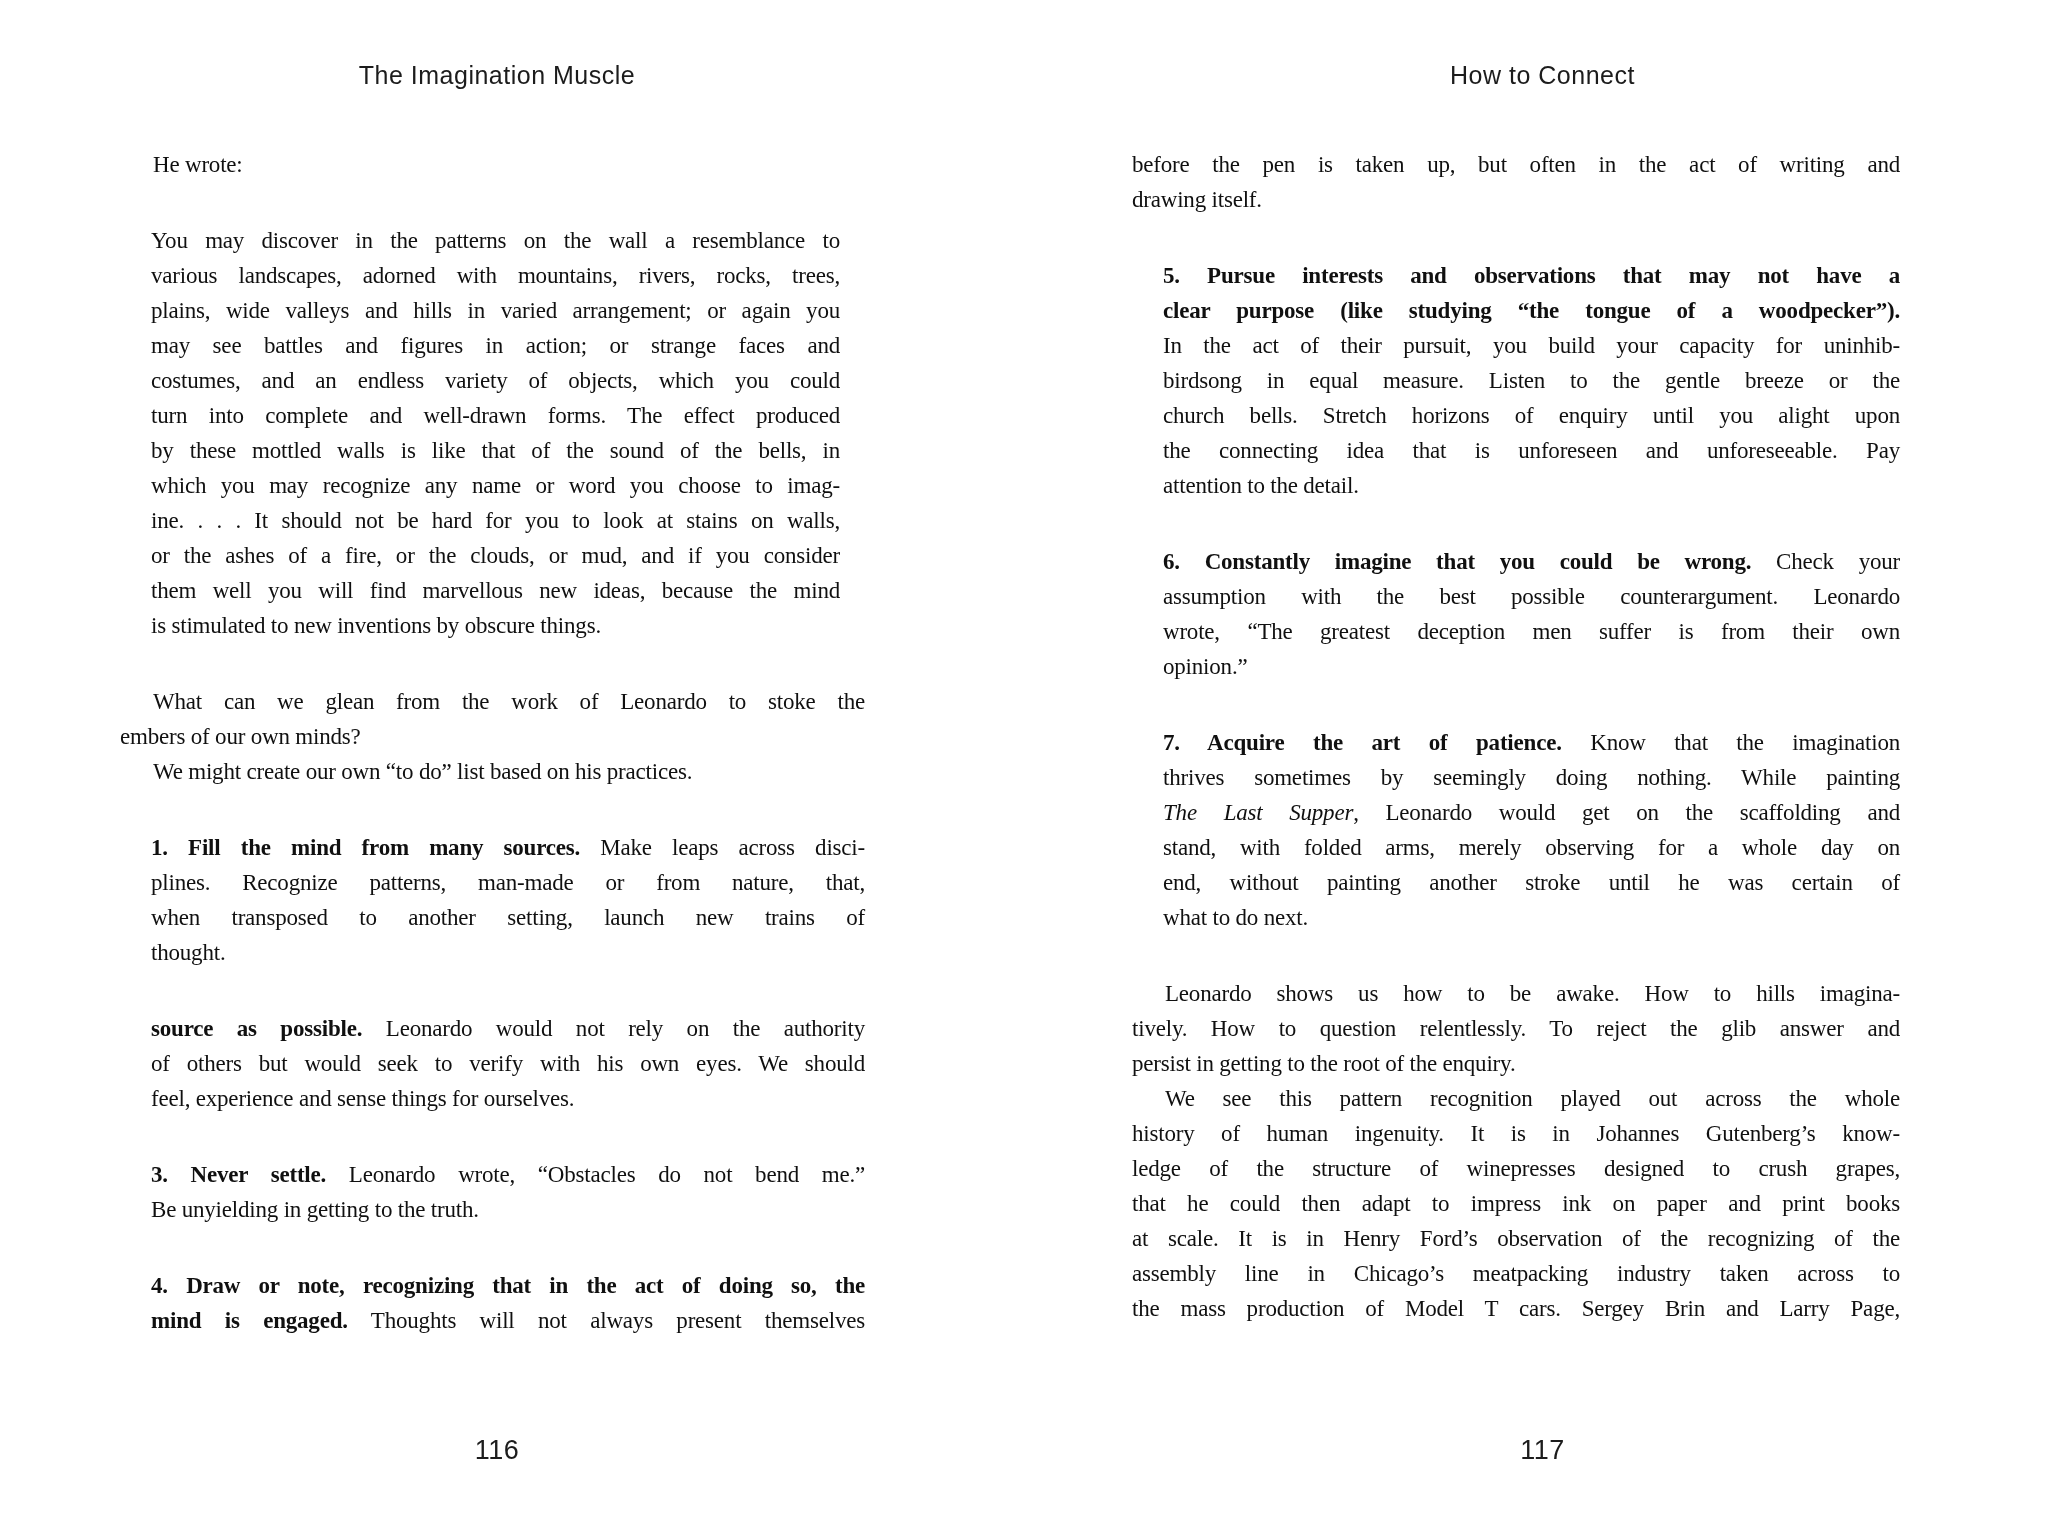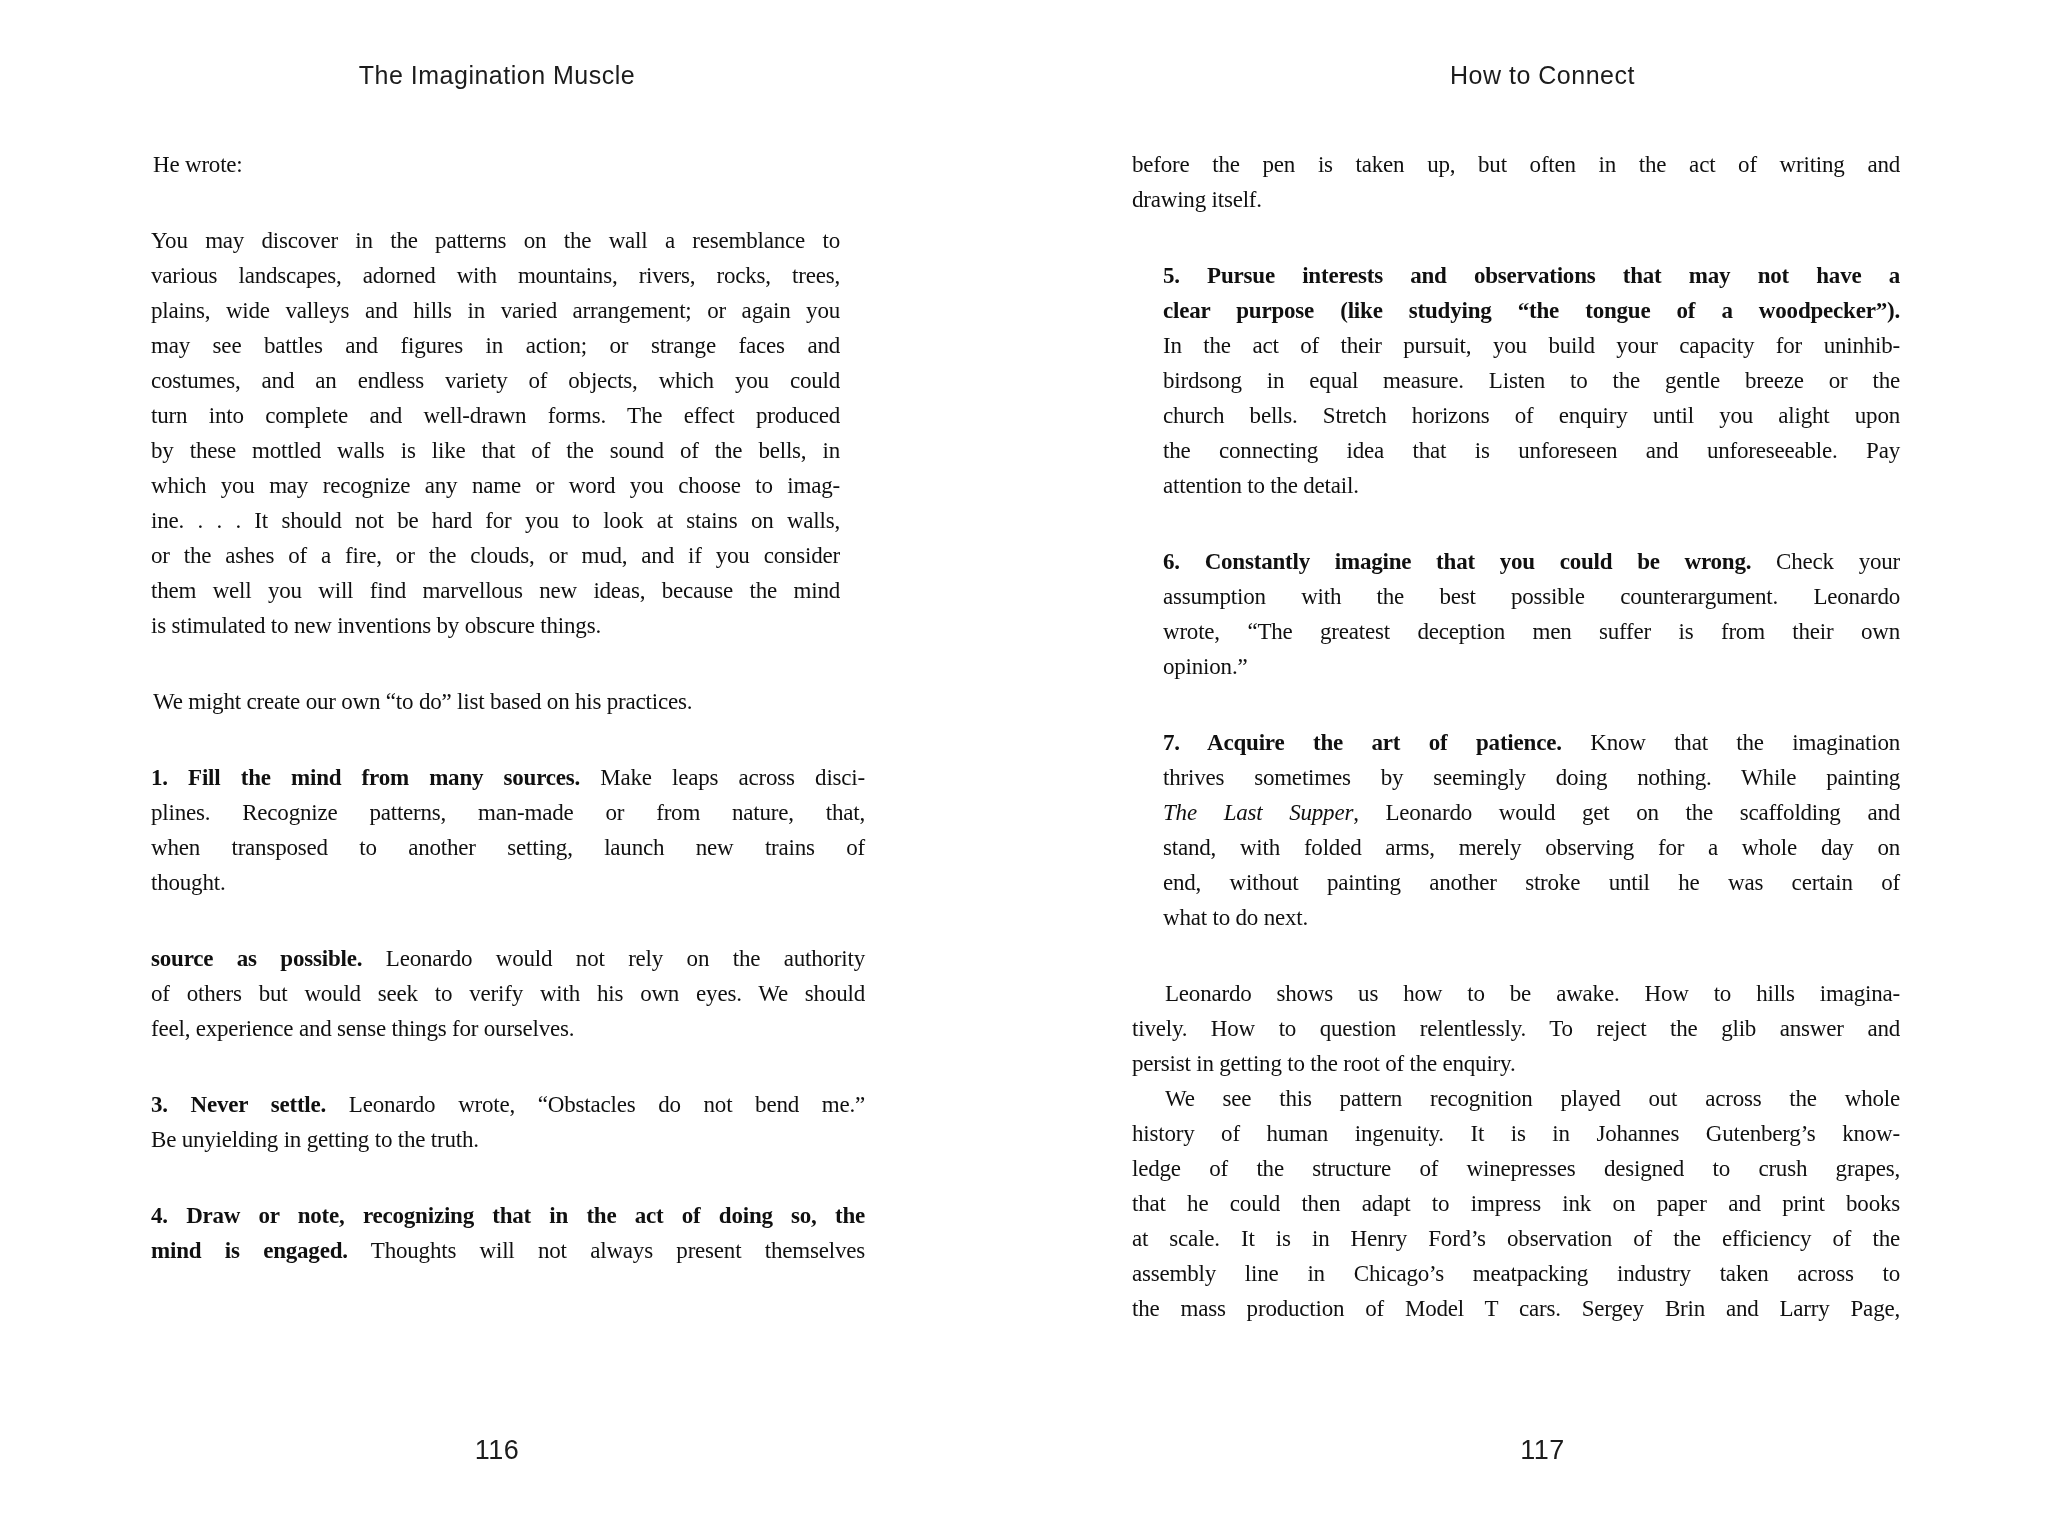--- a/index.html
+++ b/index.html
@@ -70,20 +70,24 @@
         <div class="ln"><span class="f-r">may see battles and figures in action; or strange faces and</span></div>
         <div class="ln"><span class="f-r">costumes, and an endless variety of objects, which you could</span></div>
         <div class="ln"><span class="f-r">turn into complete and well-drawn forms. The effect produced</span></div>
         <div class="ln"><span class="f-r">by these mottled walls is like that of the sound of the bells, in</span></div>
         <div class="ln"><span class="f-r">which you may recognize any name or word you choose to imag-</span></div>
         <div class="ln"><span class="f-r">ine. . . . It should not be hard for you to look at stains on walls,</span></div>
         <div class="ln"><span class="f-r">or the ashes of a fire, or the clouds, or mud, and if you consider</span></div>
         <div class="ln"><span class="f-r">them well you will find marvellous new ideas, because the mind</span></div>
         <div class="ln end"><span class="f-r">is stimulated to new inventions by obscure things.</span></div>
       </div>
+      <div class="blk para tight">
+        <div class="ln ind"><span class="f-r">What can we glean from the work of Leonardo to stoke the</span></div>
+        <div class="ln end"><span class="f-r">embers of our own minds?</span></div>
+      </div>
       <div class="blk para">
         <div class="ln ind end"><span class="f-r">We might create our own “to do” list based on his practices.</span></div>
       </div>
       <div class="blk list">
         <div class="ln"><span class="f-b">1. Fill the mind from many sources.</span><span class="f-r"> Make leaps across disci-</span></div>
         <div class="ln"><span class="f-r">plines. Recognize patterns, man-made or from nature, that,</span></div>
         <div class="ln"><span class="f-r">when transposed to another setting, launch new trains of</span></div>
         <div class="ln end"><span class="f-r">thought.</span></div>
       </div>
       <div class="blk list">
@@ -138,19 +142,19 @@
       <div class="blk para tight">
         <div class="ln ind"><span class="f-r">Leonardo shows us how to be awake. How to hills imagina-</span></div>
         <div class="ln"><span class="f-r">tively. How to question relentlessly. To reject the glib answer and</span></div>
         <div class="ln end"><span class="f-r">persist in getting to the root of the enquiry.</span></div>
       </div>
       <div class="blk para">
         <div class="ln ind"><span class="f-r">We see this pattern recognition played out across the whole</span></div>
         <div class="ln"><span class="f-r">history of human ingenuity. It is in Johannes Gutenberg’s know-</span></div>
         <div class="ln"><span class="f-r">ledge of the structure of winepresses designed to crush grapes,</span></div>
         <div class="ln"><span class="f-r">that he could then adapt to impress ink on paper and print books</span></div>
-        <div class="ln"><span class="f-r">at scale. It is in Henry Ford’s observation of the efficiency of the</span></div>
+        <div class="ln"><span class="f-r">at scale. It is in Henry Ford’s observation of the recognizing of the</span></div>
         <div class="ln"><span class="f-r">assembly line in Chicago’s meatpacking industry taken across to</span></div>
         <div class="ln"><span class="f-r">the mass production of Model T cars. Sergey Brin and Larry Page,</span></div>
       </div>
     </div>
   <footer class="folio">117</footer>
 </section>
 
 </body></html>

